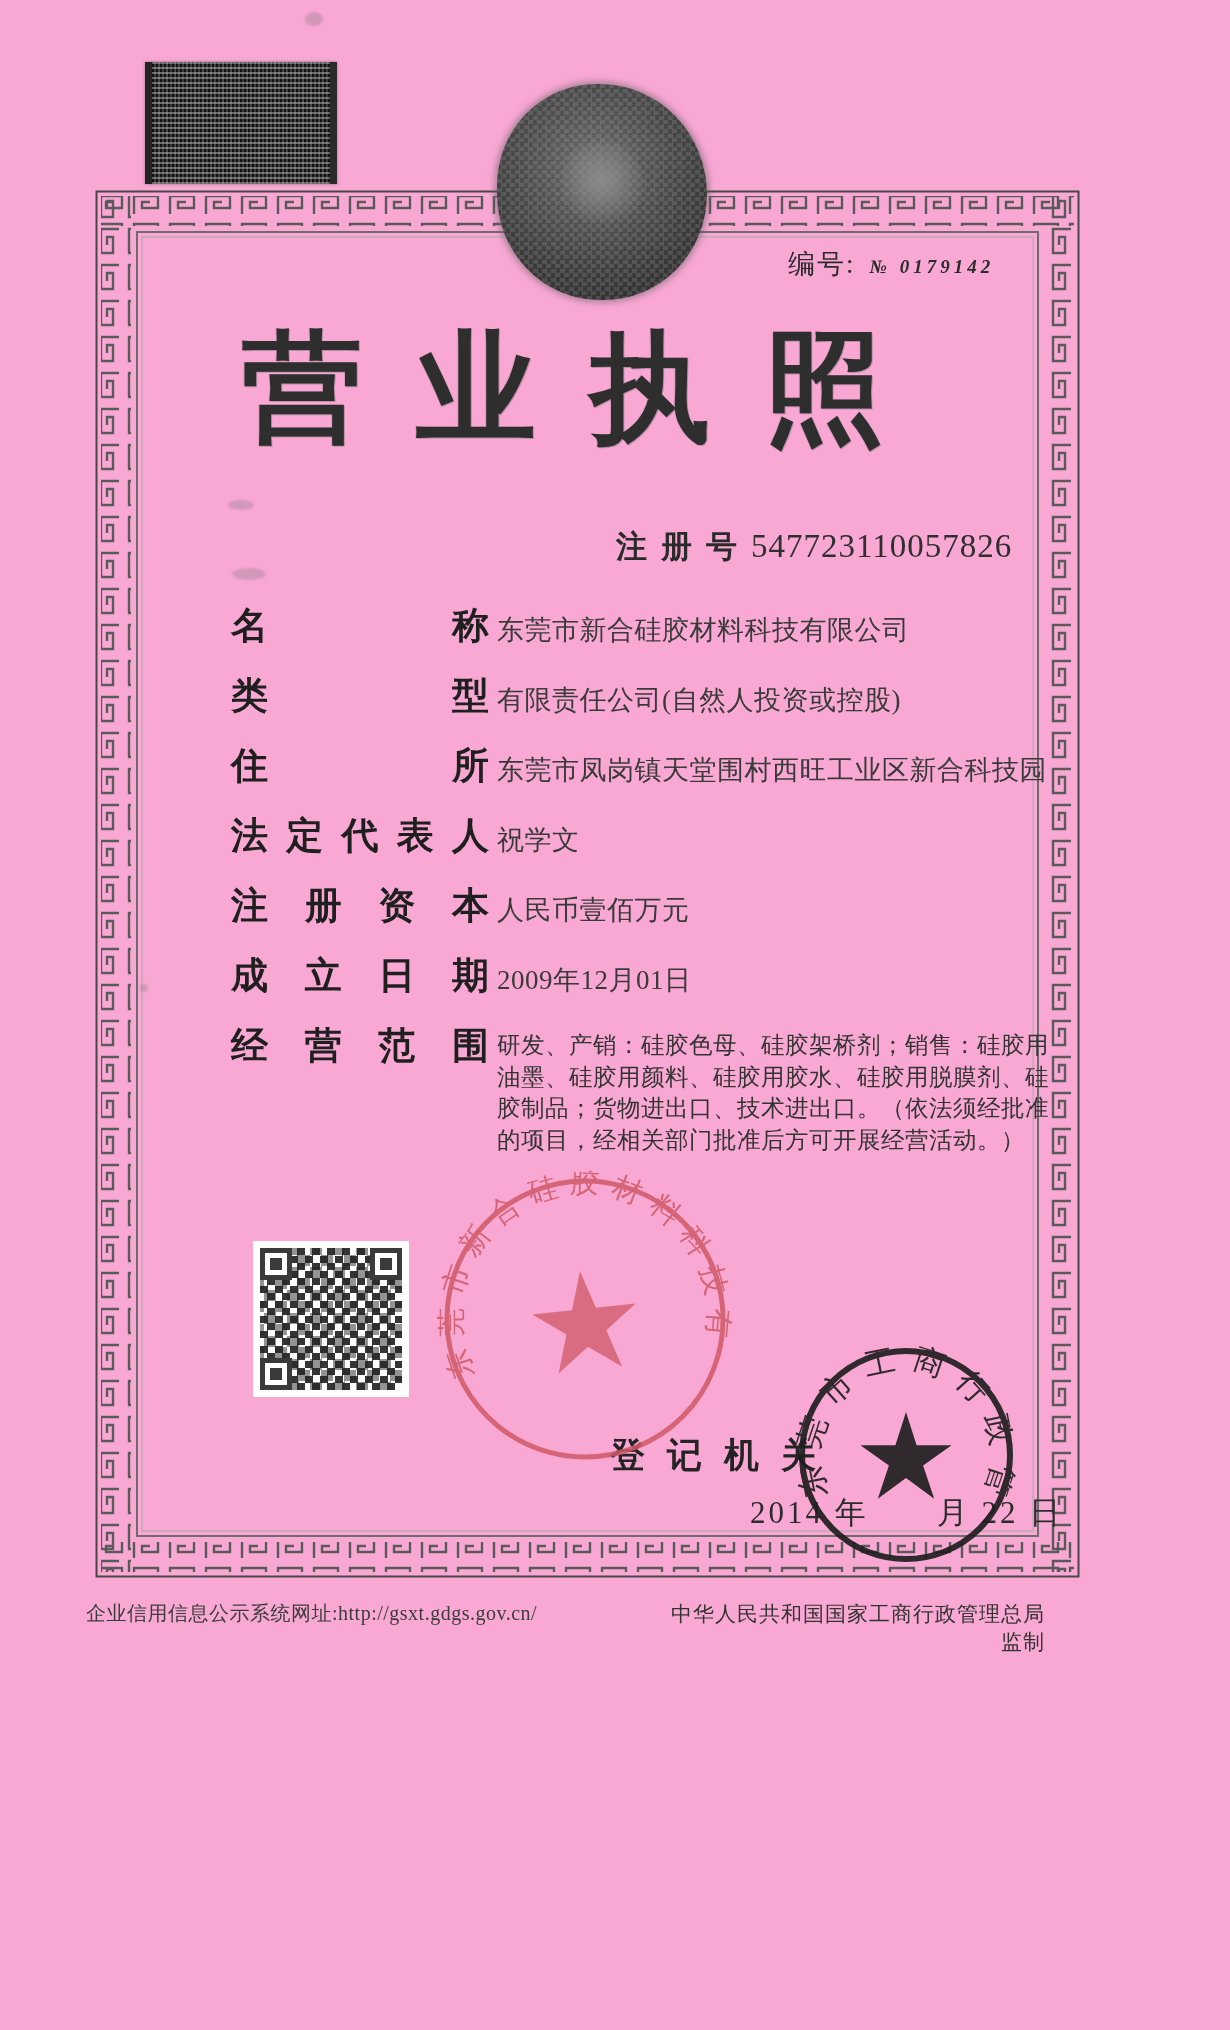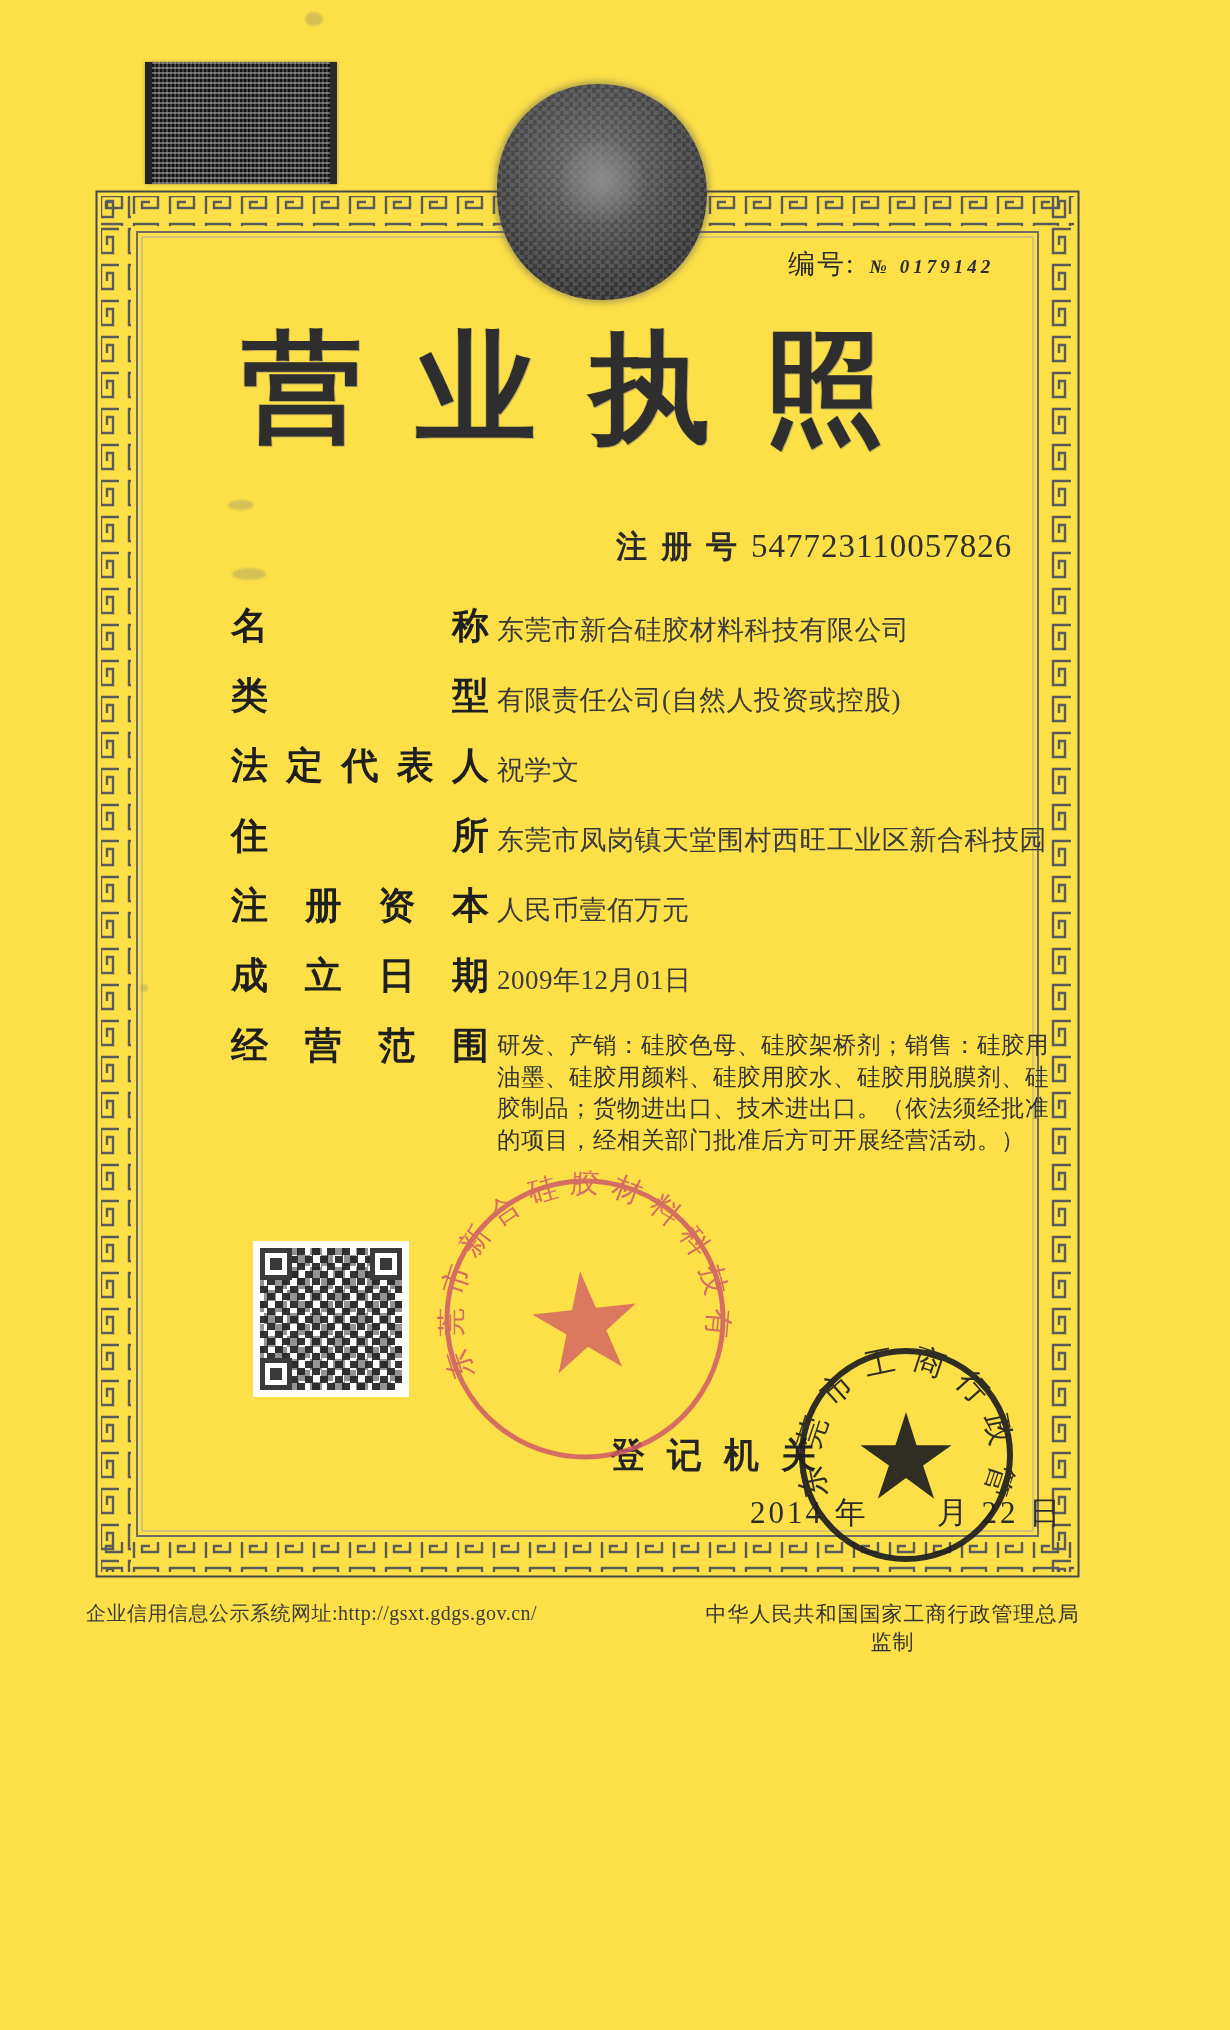--- a/index.html
+++ b/index.html
@@ -10,21 +10,21 @@
   *{margin:0;padding:0;box-sizing:border-box;}
   html,body{width:1230px;height:2030px;}
   body{
     background:#f4f3f0;
     font-family:"Liberation Serif","DejaVu Serif",serif;
     position:relative;
     overflow:hidden;
   }
   .paper{
     position:absolute;left:0;top:0;width:1230px;height:2030px;
-    background:#fde047;
+    background:#f9a8d4;
   }
 
   
   .barcode{
     position:absolute;left:145px;top:62px;width:192px;height:122px;
     background:
       repeating-linear-gradient(0deg, rgba(250,250,250,.35) 0 2px, rgba(0,0,0,0) 2px 5px),
       repeating-linear-gradient(90deg, rgba(15,15,15,.95) 0 2px, rgba(0,0,0,0) 2px 4px),
       repeating-linear-gradient(90deg, rgba(55,55,55,.85) 0 5px, rgba(0,0,0,0) 5px 9px),
       #474747;
@@ -132,22 +132,22 @@
     font-size:31px;color:#2c2c2c;letter-spacing:3px;white-space:pre;
   }
 
   
   .footer-left{
     position:absolute;left:86px;top:1600px;z-index:2;
     font-size:20px;color:#3c3c3c;letter-spacing:.5px;
     font-family:"Liberation Serif","DejaVu Serif",serif;
   }
   .footer-right{
-    position:absolute;left:700px;top:1600px;width:385px;z-index:2;
-    text-align:center;font-size:21px;color:#333;letter-spacing:1px;
+    position:absolute;left:660px;top:1600px;width:385px;z-index:2;
+    text-align:right;font-size:21px;color:#333;letter-spacing:1px;
   }
 
   
   .smudge{position:absolute;background:rgba(110,110,120,.28);border-radius:50%;filter:blur(1px);z-index:2;}
   .smudge.s1{left:228px;top:500px;width:26px;height:10px;}
   .smudge.s2{left:232px;top:568px;width:34px;height:12px;}
   .smudge.s3{left:140px;top:984px;width:8px;height:8px;}
   .smudge.s4{left:305px;top:12px;width:18px;height:14px;}
 </style>
 </head>
@@ -194,26 +194,26 @@
   <div class="fields">
     <div class="row">
       <div class="f-label">名称</div>
       <div class="f-value">东莞市新合硅胶材料科技有限公司</div>
     </div>
     <div class="row">
       <div class="f-label">类型</div>
       <div class="f-value">有限责任公司(自然人投资或控股)</div>
     </div>
     <div class="row">
+      <div class="f-label">住所</div>
+      <div class="f-value">东莞市凤岗镇天堂围村西旺工业区新合科技园</div>
+    </div>
+    <div class="row">
       <div class="f-label">法定代表人</div>
       <div class="f-value">祝学文</div>
-    </div>
-    <div class="row">
-      <div class="f-label">住所</div>
-      <div class="f-value">东莞市凤岗镇天堂围村西旺工业区新合科技园</div>
     </div>
     <div class="row">
       <div class="f-label">注册资本</div>
       <div class="f-value">人民币壹佰万元</div>
     </div>
     <div class="row">
       <div class="f-label">成立日期</div>
       <div class="f-value">2009年12月01日</div>
     </div>
     <div class="row last">

